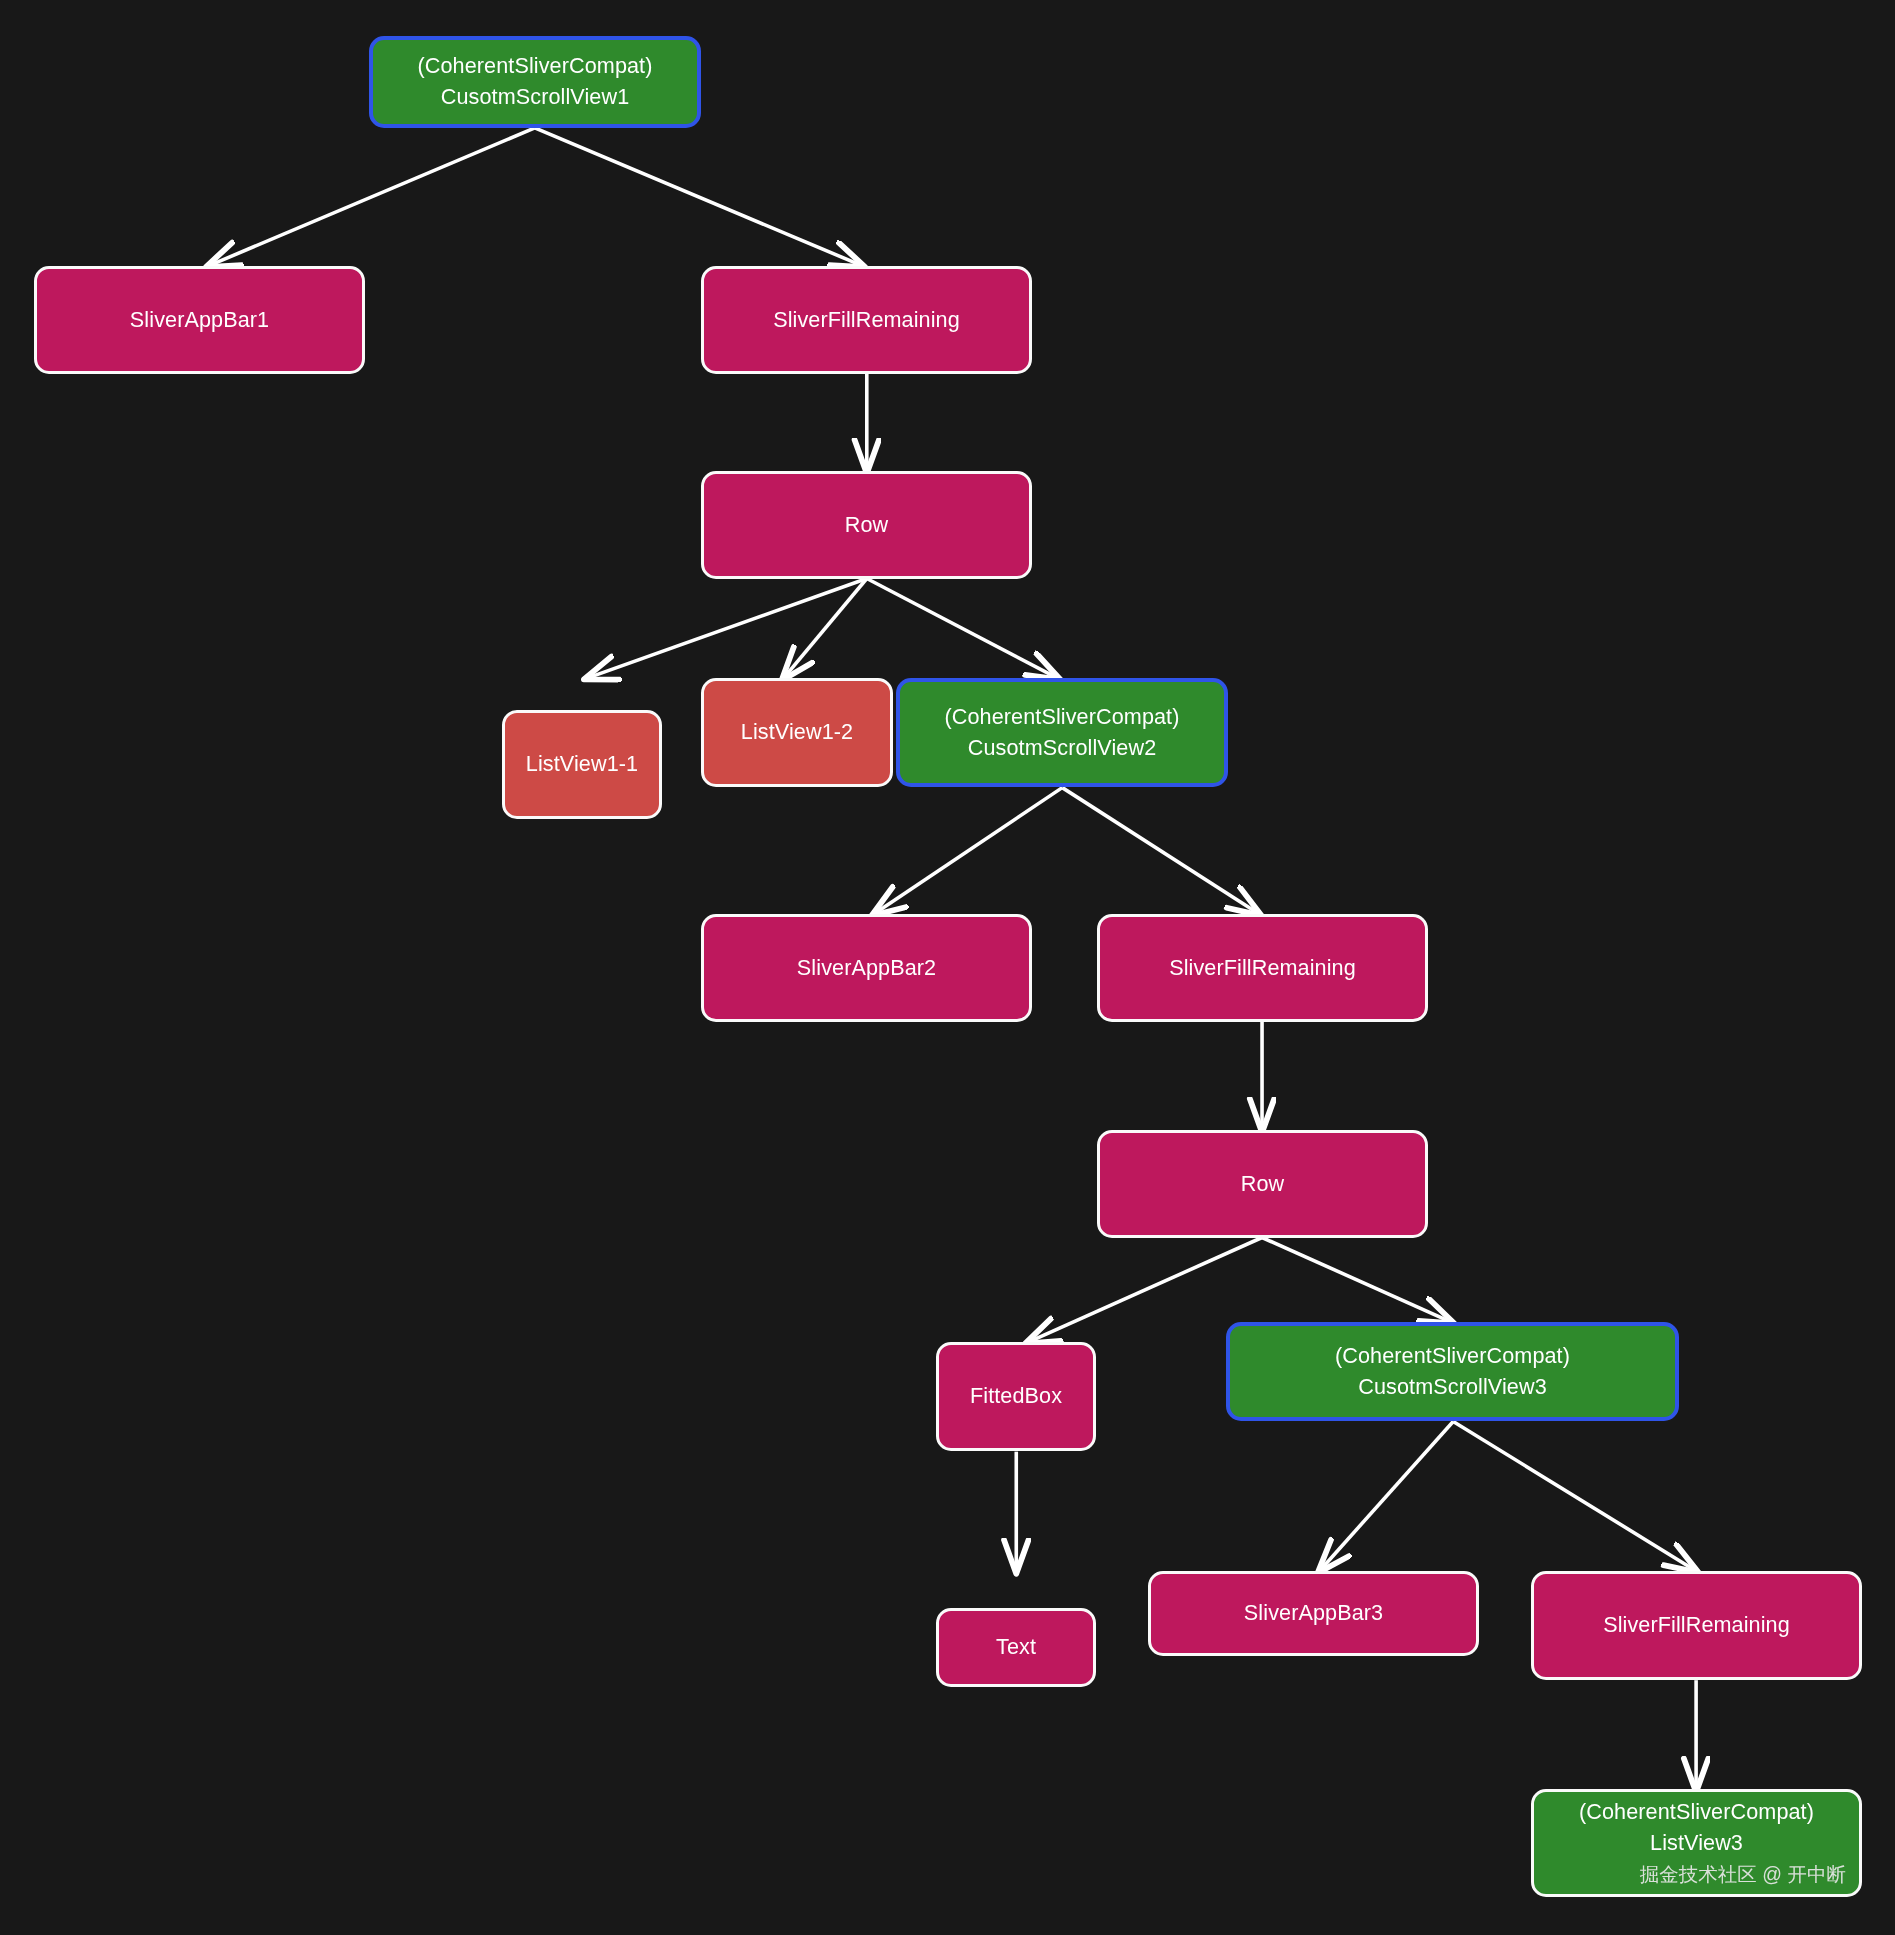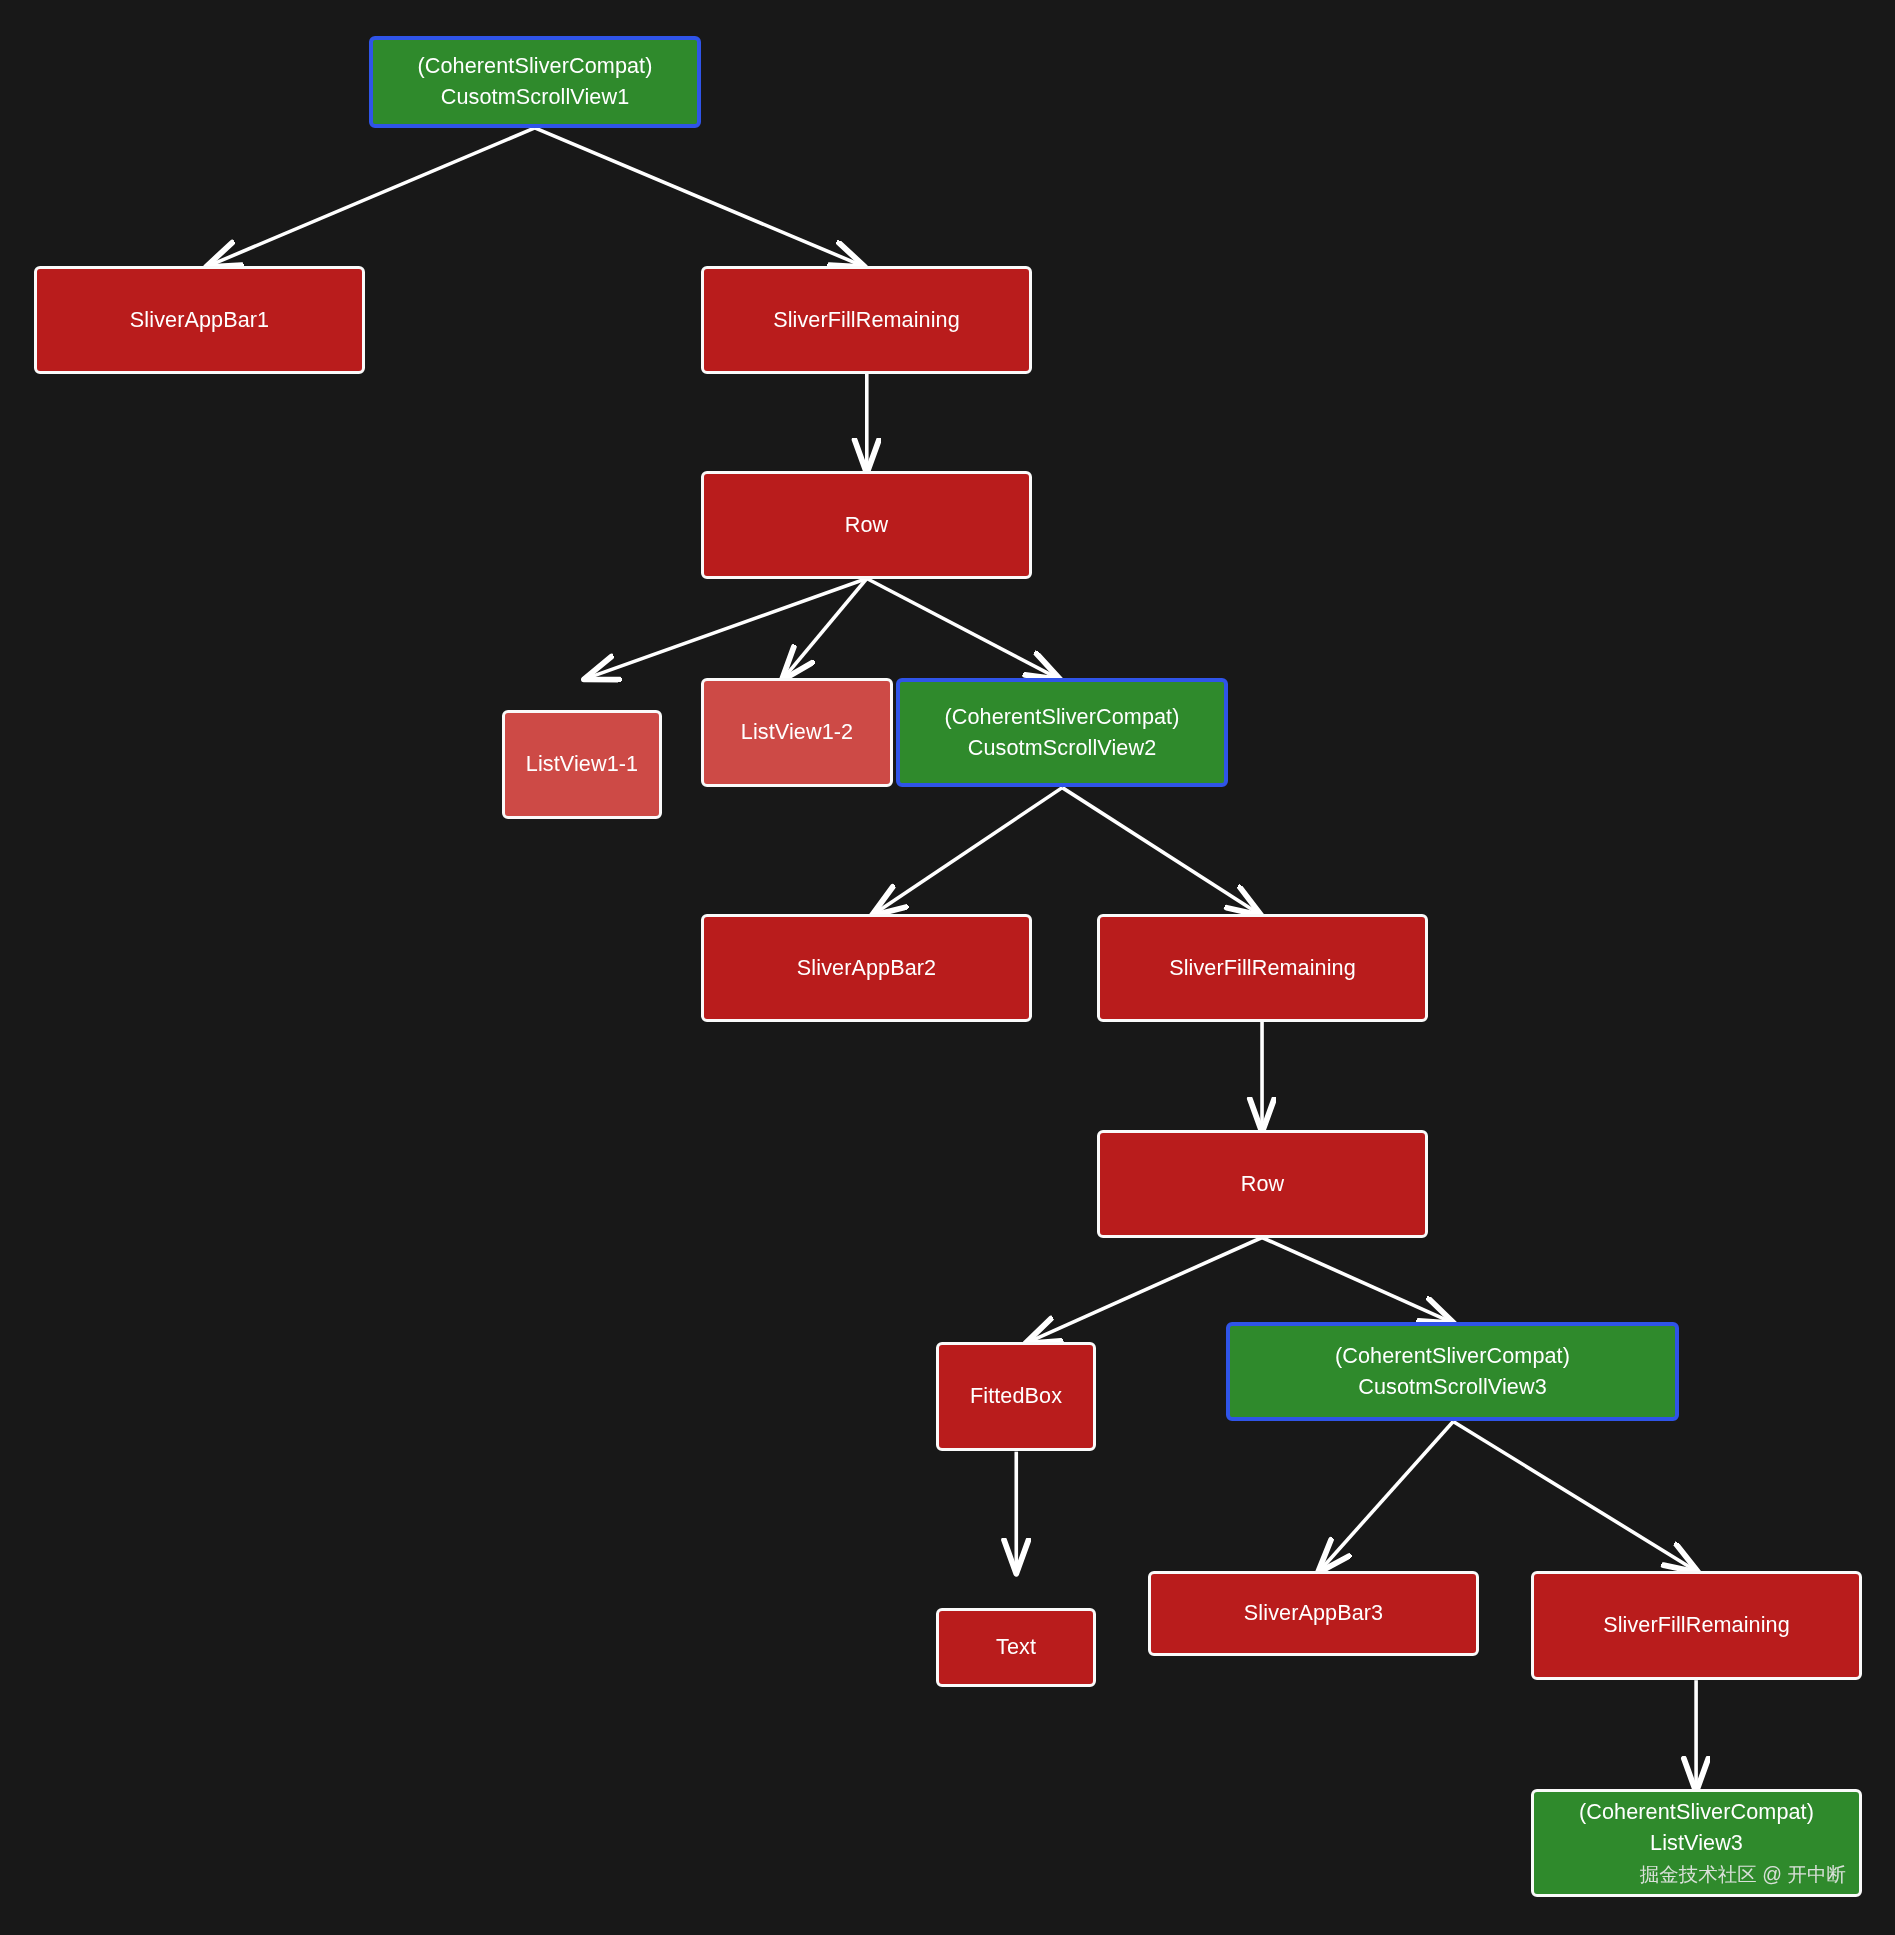--- a/index.html
+++ b/index.html
@@ -19,37 +19,37 @@
     position: absolute;
     left: 0;
     top: 0;
     width: 1896px;
     height: 1936px;
     pointer-events: none;
   }
   .node {
     position: absolute;
     box-sizing: border-box;
-    border-radius: 6px;
+    border-radius: 15px;
     display: flex;
     flex-direction: column;
     align-items: center;
     justify-content: center;
     text-align: left;
     color: #ffffff;
     font-size: 21.6px;
     line-height: 1.42;
     letter-spacing: 0.1px;
     border-style: solid;
     border-width: 3.6px;
     z-index: 2;
   }
   .node .line { display: block; white-space: nowrap; }
   .node.slate {
-    background: #b91c1c;
+    background: #be185d;
     border-color: #fafafa;
   }
   .node.red {
     background: #cd4a46;
     border-color: #fafafa;
   }
   .node.green-blue {
     background: #2f8a2c;
     border-color: #2f54e8;
     border-width: 4.3px;

